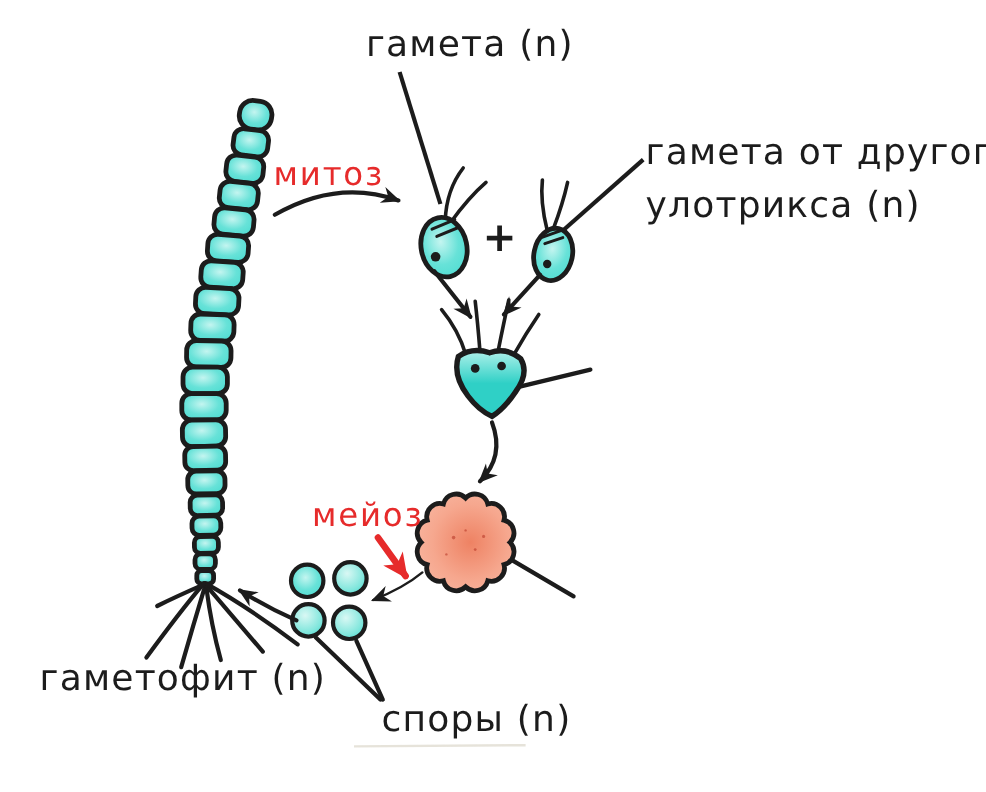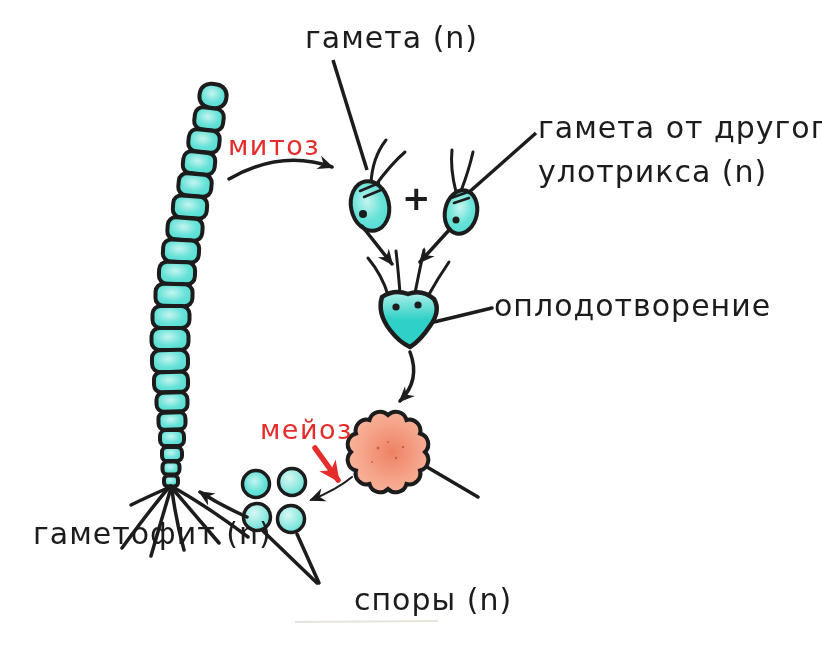--- a/index.html
+++ b/index.html
@@ -176,22 +176,21 @@
 
   <div class="lbl two" style="left:538px;top:106px;">
     <div>гамета от другого</div>
     <div>улотрикса (n)</div>
   </div>
 
   <div class="lbl red" style="left:228px;top:128px;">митоз</div>
 
   <div class="lbl plus" style="left:402px;top:180px;">+</div>
 
-  <div class="lbl" style="left:494px;top:288px;">оплодотворение</div>
 
   <div class="lbl red" style="left:260px;top:412px;">мейоз</div>
 
 
-  <div class="lbl" style="left:33px;top:516px;">гаметофит (n)</div>
+  <div class="lbl" style="left:33px;top:548px;">гаметофит (n)</div>
 
-  <div class="lbl" style="left:318px;top:582px;margin-left:36px;">споры (n)</div>
+  <div class="lbl" style="left:318px;top:582px;">споры (n)</div>
 
 </div>
 
 </body></html>

